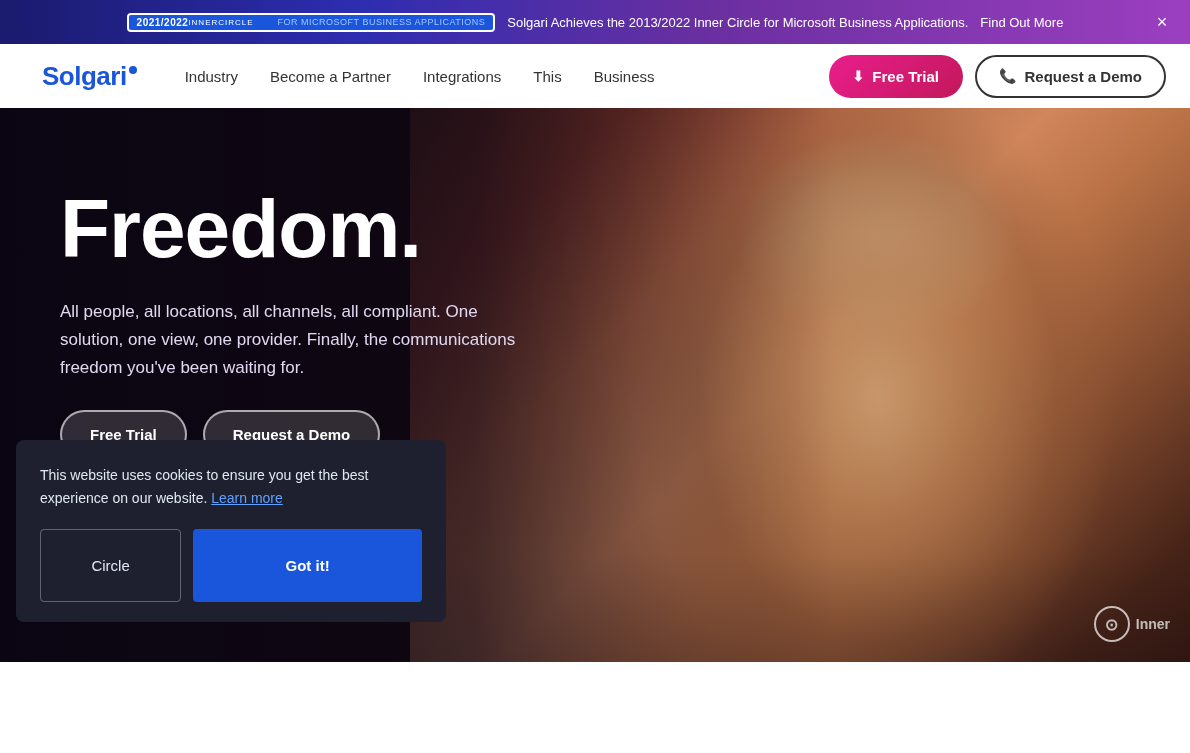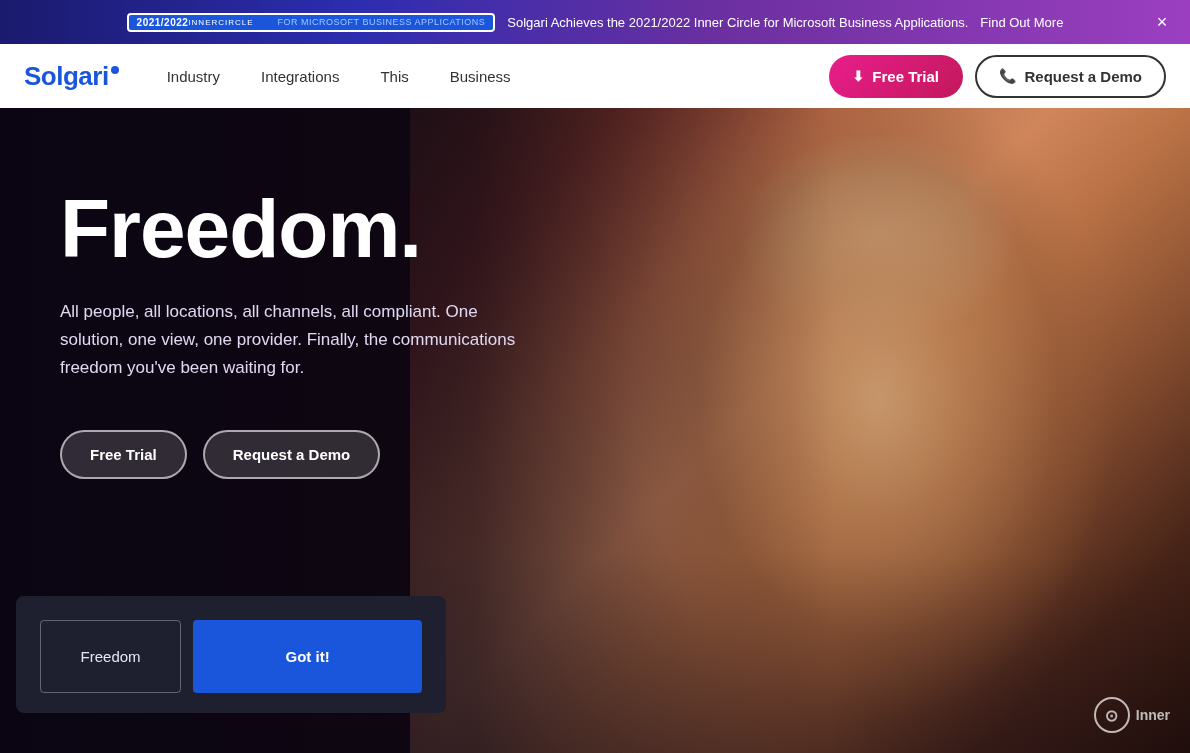--- a/index.html
+++ b/index.html
@@ -76,20 +76,21 @@
     
     #navbar {
       background: #fff;
       height: 64px;
       display: flex;
       align-items: center;
       padding: 0 24px;
       gap: 0;
       position: relative;
       z-index: 10;
+      margin-left: 18px;
     }
     .logo {
       display: flex;
       align-items: center;
       margin-right: 32px;
       text-decoration: none;
     }
     .logo-text {
       color: #1a56db;
       font-size: 26px;
@@ -100,21 +101,21 @@
       width: 8px;
       height: 8px;
       background: #1a56db;
       border-radius: 50%;
       margin-left: 2px;
       margin-bottom: 12px;
     }
     nav {
       display: flex;
       align-items: flex-end;
-      gap: 9px;
+      gap: 0;
       flex: 1;
     }
     .nav-item {
       color: #333;
       font-size: 15px;
       font-weight: 500;
       padding: 0 16px;
       height: 64px;
       display: flex;
       align-items: center;
@@ -154,21 +155,21 @@
       gap: 8px;
     }
     .btn-icon {
       font-size: 14px;
     }
 
     
     #hero {
       position: relative;
       width: 1190px;
-      height: 645px;
+      height: 554px;
       overflow: hidden;
       background: #1a0a0a;
     }
     .hero-bg {
       position: absolute;
       inset: 0;
       background: 
         linear-gradient(to right, rgba(10,5,20,0.92) 0%, rgba(10,5,20,0.7) 40%, rgba(10,5,20,0.1) 70%, rgba(10,5,20,0.05) 100%);
       z-index: 1;
     }
@@ -214,21 +215,21 @@
       font-size: 82px;
       font-weight: 800;
       line-height: 1.0;
       margin-bottom: 28px;
       letter-spacing: -1px;
     }
     .hero-subtitle {
       color: #e0d8f0;
       font-size: 17px;
       line-height: 1.65;
-      margin-bottom: 48px;
+      margin-bottom: 28px;
       max-width: 460px;
     }
     .hero-buttons {
       display: flex;
       gap: 16px;
     }
     .btn-hero-primary {
       background: rgba(255,255,255,0.15);
       border: 2px solid rgba(255,255,255,0.6);
       color: #fff;
@@ -330,32 +331,33 @@
 <body>
 
 <div id="announcement-bar">
   <div class="innercircle-logo">
     <div class="innercircle-badge">
       <span class="innercircle-year">2021/2022</span>
       <span class="innercircle-name">INNERCIRCLE</span>
       <span class="innercircle-subtitle">for Microsoft Business Applications</span>
     </div>
   </div>
-  <span class="announcement-text">Solgari Achieves the 2021/2022 Inner Circle for Microsoft Business Applications.</span>
+  <span class="announcement-text">Solgari Achieves the 2013/2022 Inner Circle for Microsoft Business Applications.</span>
   <span class="find-out-more">Find Out More</span>
   <button class="close-announcement">×</button>
 </div>
 
 <div id="navbar">
   <div class="logo">
     <span class="logo-text">Solgari</span>
     <span class="logo-dot"></span>
   </div>
   <nav>
     <a class="nav-item">Industry</a>
+    <a class="nav-item">Become a Partner</a>
     <a class="nav-item">Integrations</a>
     <a class="nav-item">This</a>
     <a class="nav-item">Business</a>
   </nav>
   <div class="nav-buttons">
     <button class="btn-free-trial">
       <span class="btn-icon">⬇</span>
       <span>Free Trial</span>
     </button>
     <button class="btn-request-demo">
@@ -376,18 +378,23 @@
       <button class="btn-hero-secondary">Request a Demo</button>
     </div>
   </div>
 
   <div class="revain-badge">
     <div class="revain-circle">⊙</div>
     <span class="revain-text">Inner</span>
   </div>
 
   <div id="cookie-consent">
+    <p class="cookie-text">
+      <span>This website uses cookies to ensure you get the best experience on our website.</span>
+      <span> </span>
+      <span class="cookie-link">Learn more</span>
+    </p>
     <div class="cookie-buttons">
-      <button class="btn-decline">Freedom</button>
+      <button class="btn-decline">Circle</button>
       <button class="btn-got-it">Got it!</button>
     </div>
   </div>
 </div>
 
 </body></html>

